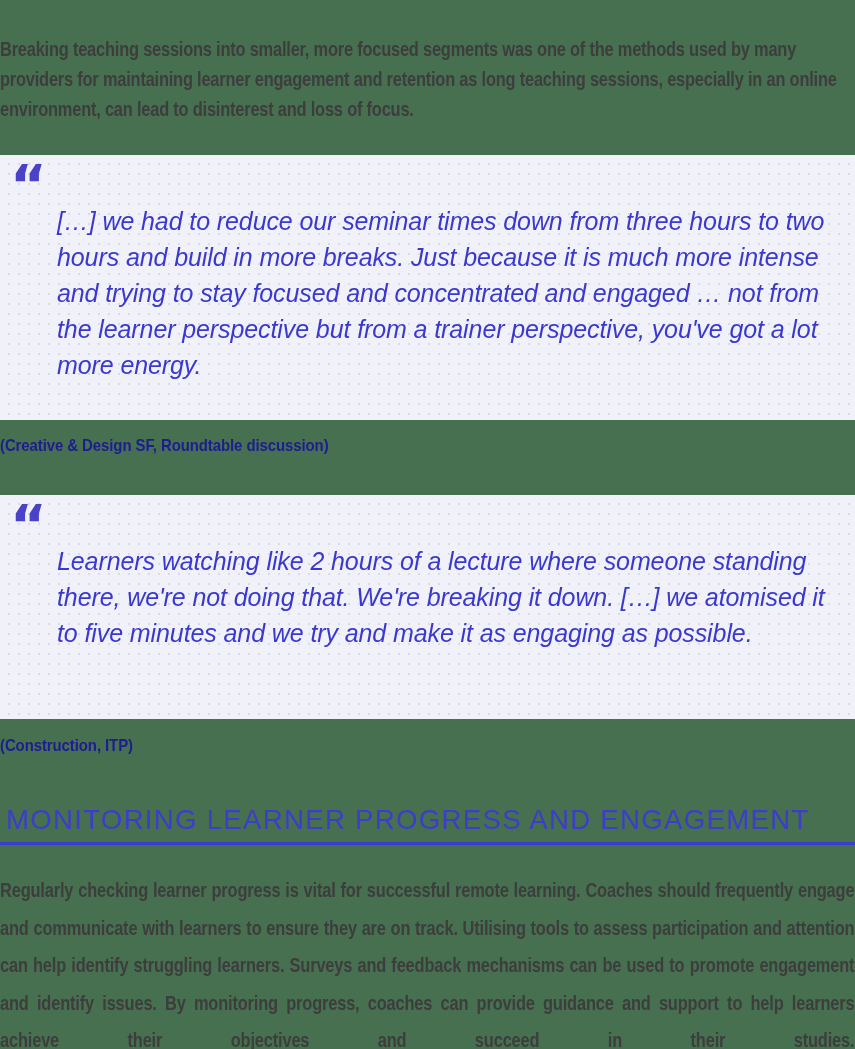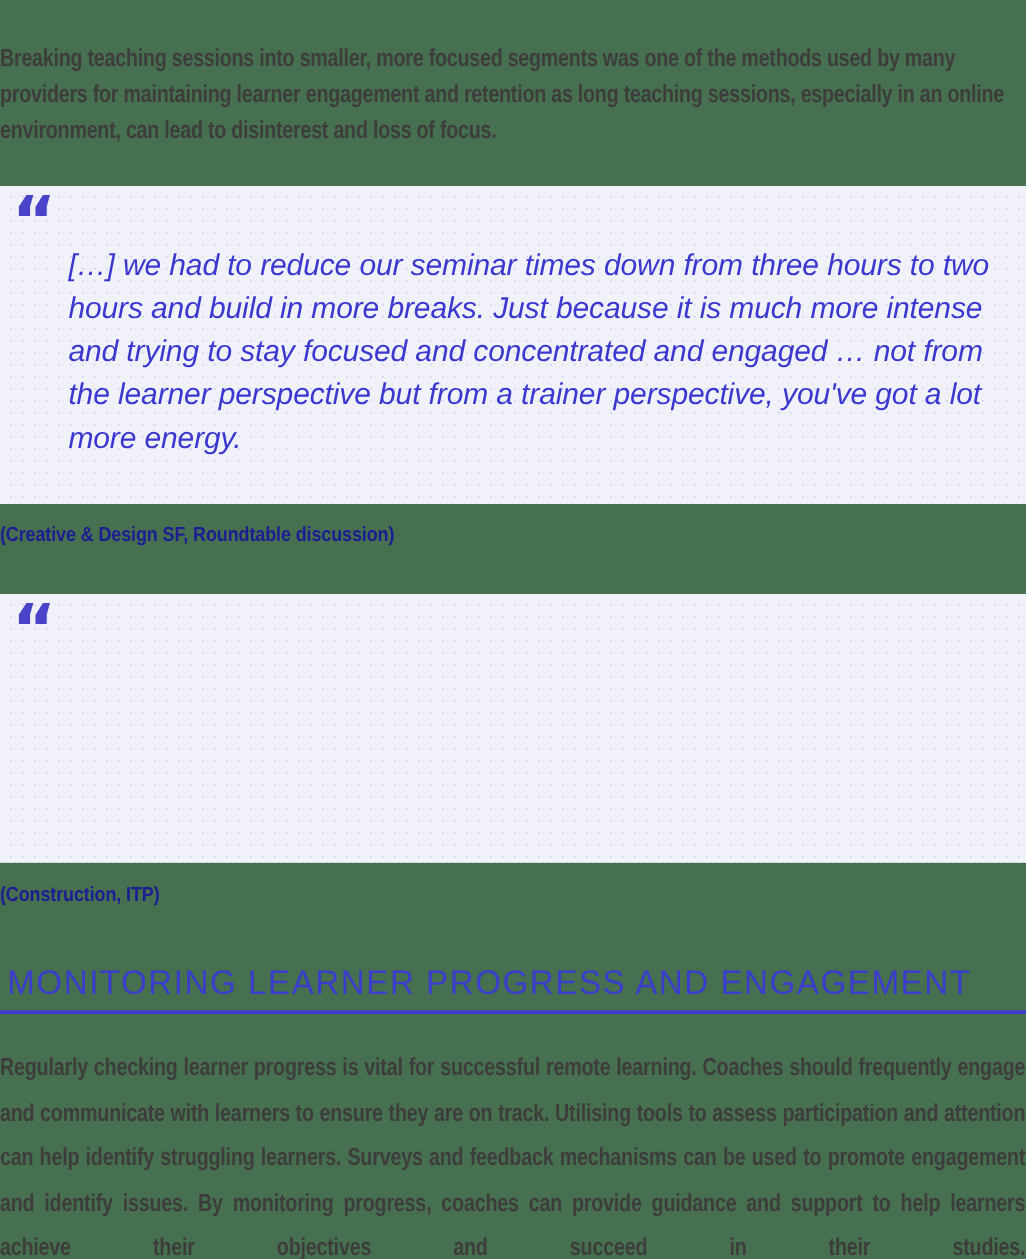--- a/index.html
+++ b/index.html
@@ -148,20 +148,21 @@
 
   <div class="quote-card q1">
     <span class="quote-mark">“</span>
     <p class="quote-text"> […] we had to reduce our seminar times down from three hours to two hours and build in more breaks. Just because it is much more intense and trying to stay focused and concentrated and engaged … not from the learner perspective but from a trainer perspective, you've got a lot more energy.</p>
   </div>
 
   <div class="attribution a1">(Creative &amp; Design SF, Roundtable discussion)</div>
 
   <div class="quote-card q2">
     <span class="quote-mark">“</span>
+    <p class="quote-text"> Learners watching like 2 hours of a lecture where someone standing there, we're not doing that. We're breaking it down. […] we atomised it to five minutes and we try and make it as engaging as possible.</p>
   </div>
 
   <div class="attribution a2">(Construction, ITP)</div>
 
   <h2 class="section-heading">Monitoring learner progress and engagement</h2>
 
   <div class="heading-rule"></div>
 
   <p class="body-text">Regularly checking learner progress is vital for successful remote learning. Coaches should frequently engage and communicate with learners to ensure they are on track. Utilising tools to assess participation and attention can help identify struggling learners. Surveys and feedback mechanisms can be used to promote engagement and identify issues. By monitoring progress, coaches can provide guidance and support to help learners achieve their objectives and succeed in their studies.</p>
 

